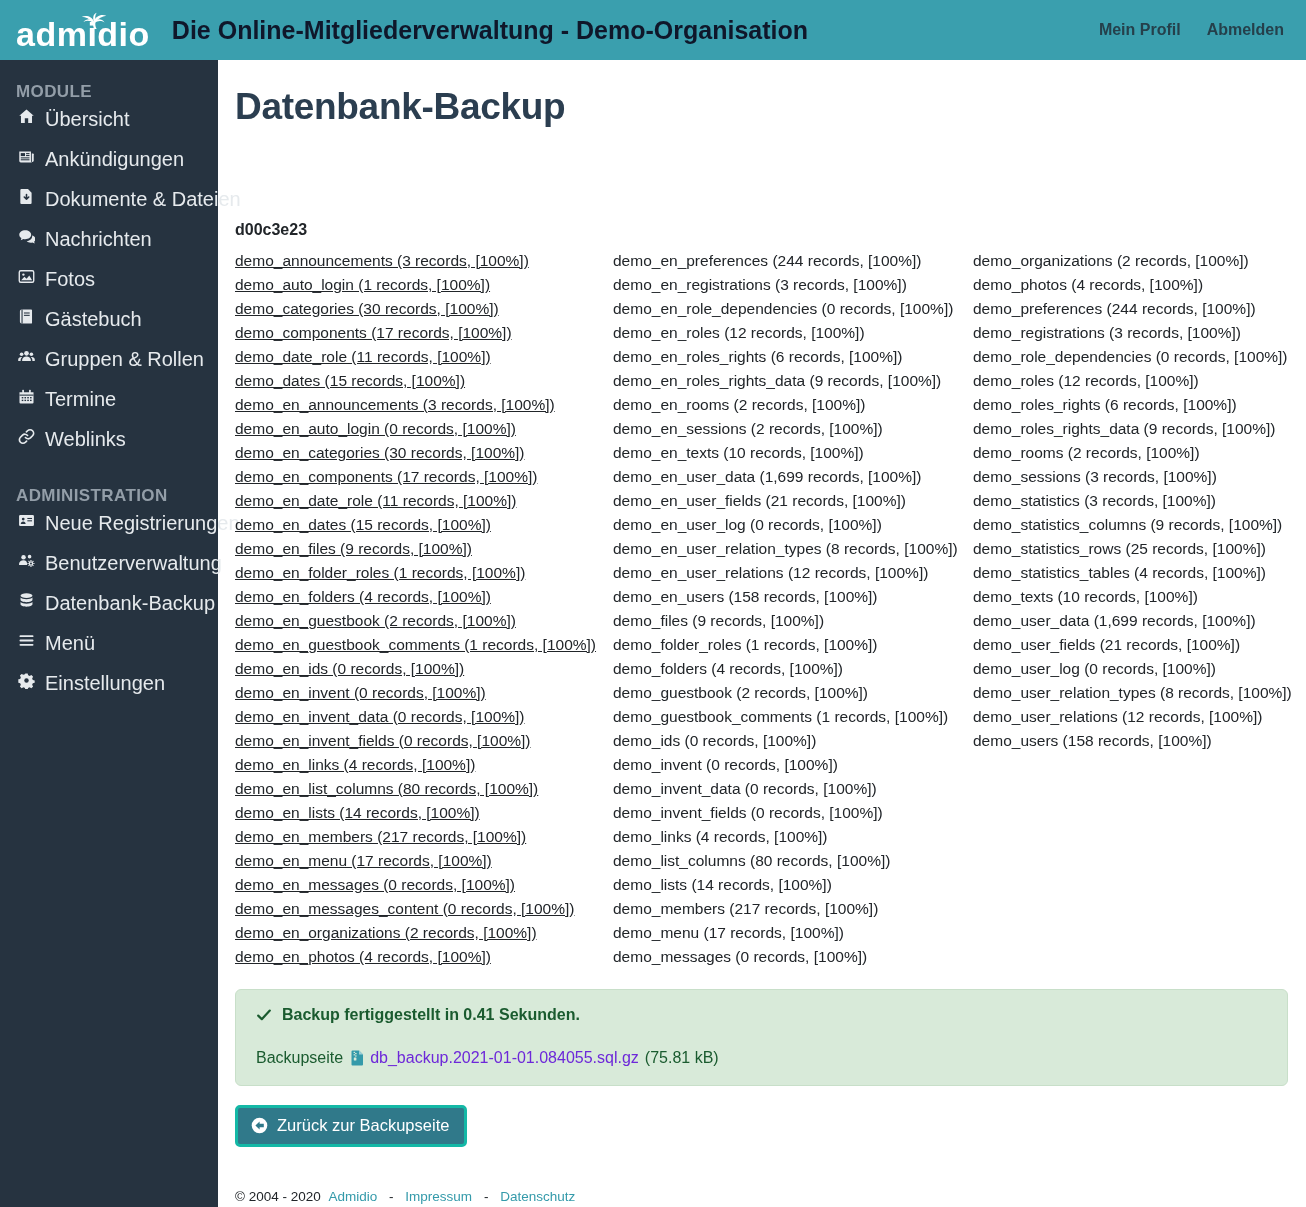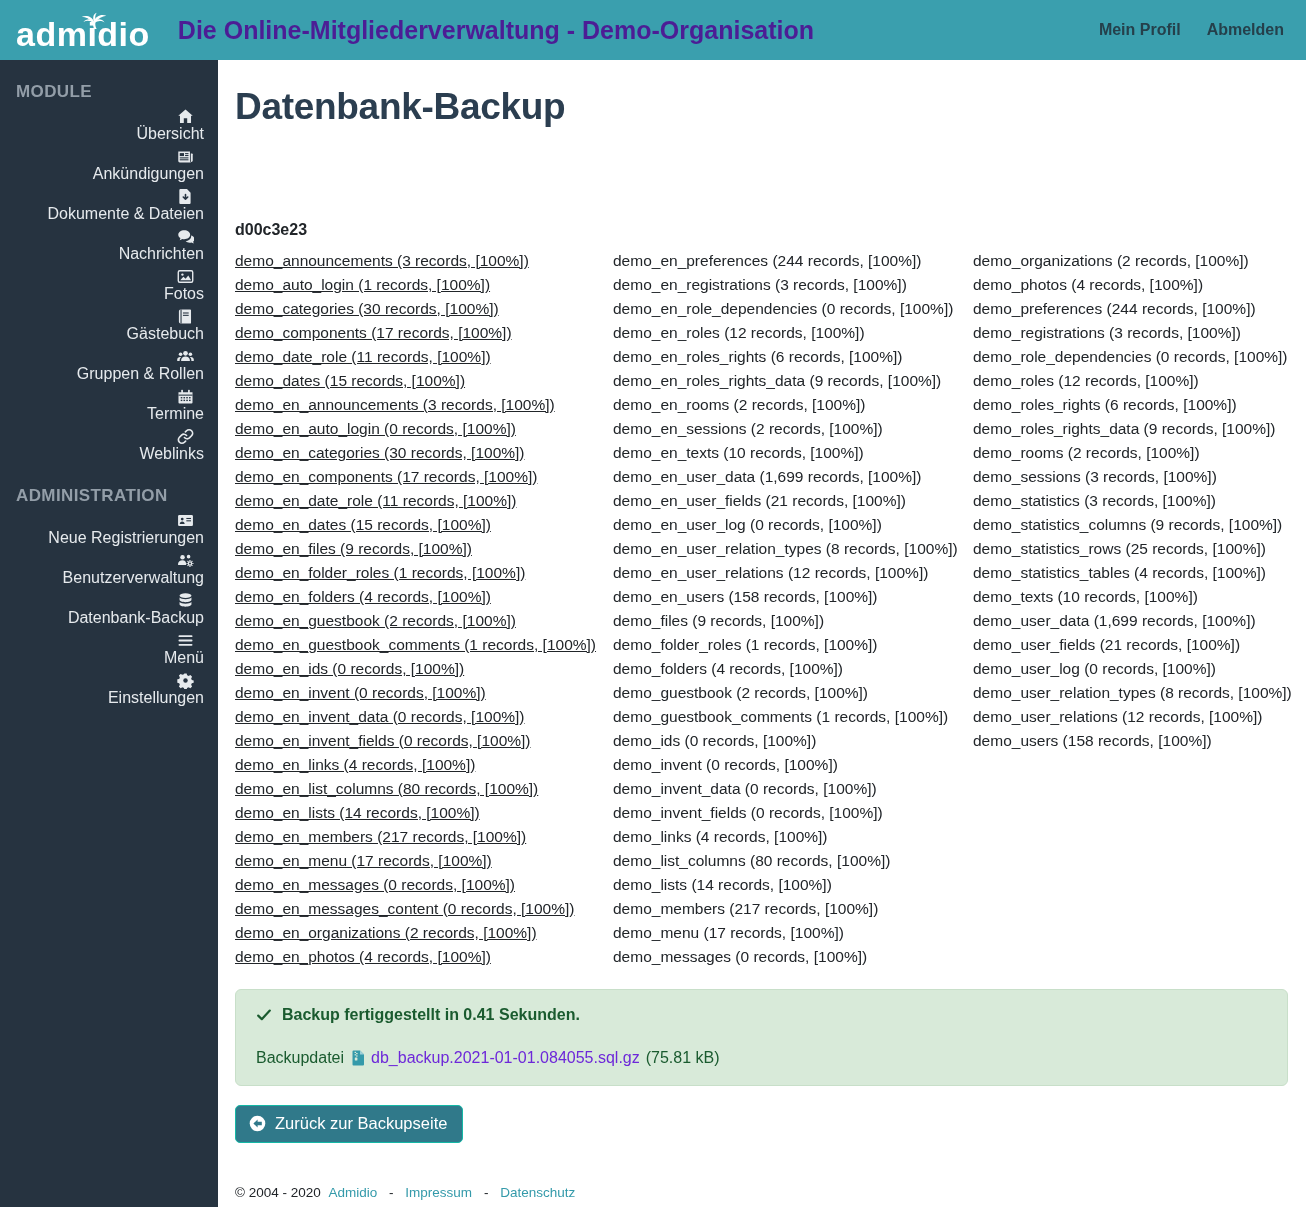--- a/index.html
+++ b/index.html
@@ -30,24 +30,24 @@
     cursor:pointer;
     text-decoration:none;
   }
   .logo .palm{
     position:absolute;
     top:-7px;
     left:58%;
     transform:translateX(-50%);
   }
   .header-title{
-    color:#4c1d95;
+    color:#0f172a;
     font-size:25px;
     font-weight:bold;
-    margin-left:28px;
+    margin-left:22px;
     white-space:nowrap;
   }
   .header-nav{
     margin-left:auto;
     display:flex;
     gap:26px;
   }
   .header-nav a{
     color:#25404b;
     font-size:16px;
@@ -68,27 +68,26 @@
   .side-section-label{
     color:#939ea8;
     font-weight:bold;
     font-size:17px;
     letter-spacing:.4px;
     padding:8px 0 6px 0;
   }
   .side-section-label.second{margin-top:10px;}
   .side-item{
     display:flex;
-    align-items:flex-end;
+    align-items:flex-start;
     height:40px;
     color:#e6eaed;
-    font-size:16px;
+    font-size:20px;
     cursor:pointer;
     white-space:nowrap;
-    flex-direction:column;
   }
   .side-item .s-icon{
     width:20px;
     display:inline-flex;
     justify-content:center;
     margin-right:9px;
     flex-shrink:0;
   }
   .side-item .s-icon svg{display:block;}
   
@@ -153,21 +152,21 @@
     cursor:pointer;
   }
   .alert-line2 .f-icon{display:inline-flex;margin-left:2px;}
   
   .back-btn{
     margin-top:19px;
     display:inline-flex;
     align-items:center;
     gap:9px;
     background:#30798a;
-    border:1px solid #14b8a6;
+    border:3px solid #14b8a6;
     border-radius:5px;
     color:#fff;
     font-family:inherit;
     font-size:16.5px;
     padding:8px 15px 9px 13px;
     cursor:pointer;
   }
   
   .footer{
     margin-top:42px;
@@ -474,21 +473,21 @@
     <div class="alert-success">
       <div class="alert-line1">
         <span style="display:inline-flex;">
           <svg width="16" height="16" viewBox="0 0 16 16" aria-hidden="true">
             <path d="M2.2 8.6l3.6 3.6L13.8 3.6" stroke="#1a5b2f" stroke-width="2.2" fill="none" stroke-linecap="round" stroke-linejoin="round"></path>
           </svg>
         </span>
         <span>Backup fertiggestellt in 0.41 Sekunden.</span>
       </div>
       <div class="alert-line2">
-        <span>Backupdatei</span>
+        <span>Backupseite</span>
         <span class="f-icon">
           <svg width="13" height="16" viewBox="0 0 13 16" aria-hidden="true">
             <path d="M1.5.5H8l4 4v10a1 1 0 0 1-1 1H1.5a1 1 0 0 1-1-1v-13a1 1 0 0 1 1-1Z" fill="#349aaa"></path>
             <path d="M8 .5l4 4H8Z" fill="#9fd0d9"></path>
             <g fill="#d8ead9">
               <rect x="2.6" y="1.8" width="1.5" height="1.2"></rect>
               <rect x="4.1" y="3" width="1.5" height="1.2"></rect>
               <rect x="2.6" y="4.2" width="1.5" height="1.2"></rect>
               <rect x="4.1" y="5.4" width="1.5" height="1.2"></rect>
               <rect x="2.8" y="7.6" width="2.6" height="2.8" rx=".5"></rect>

